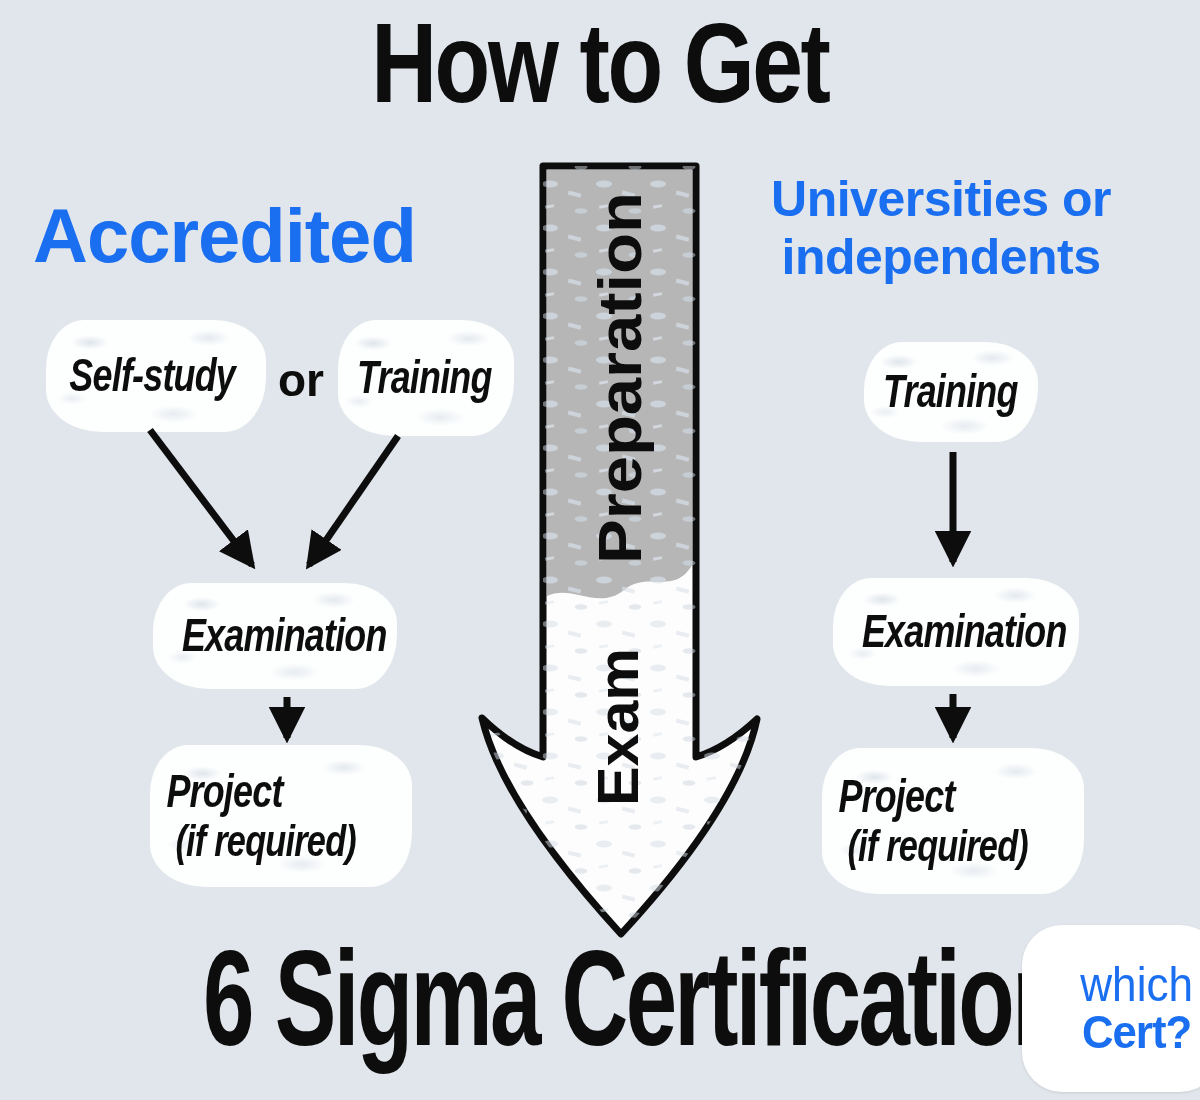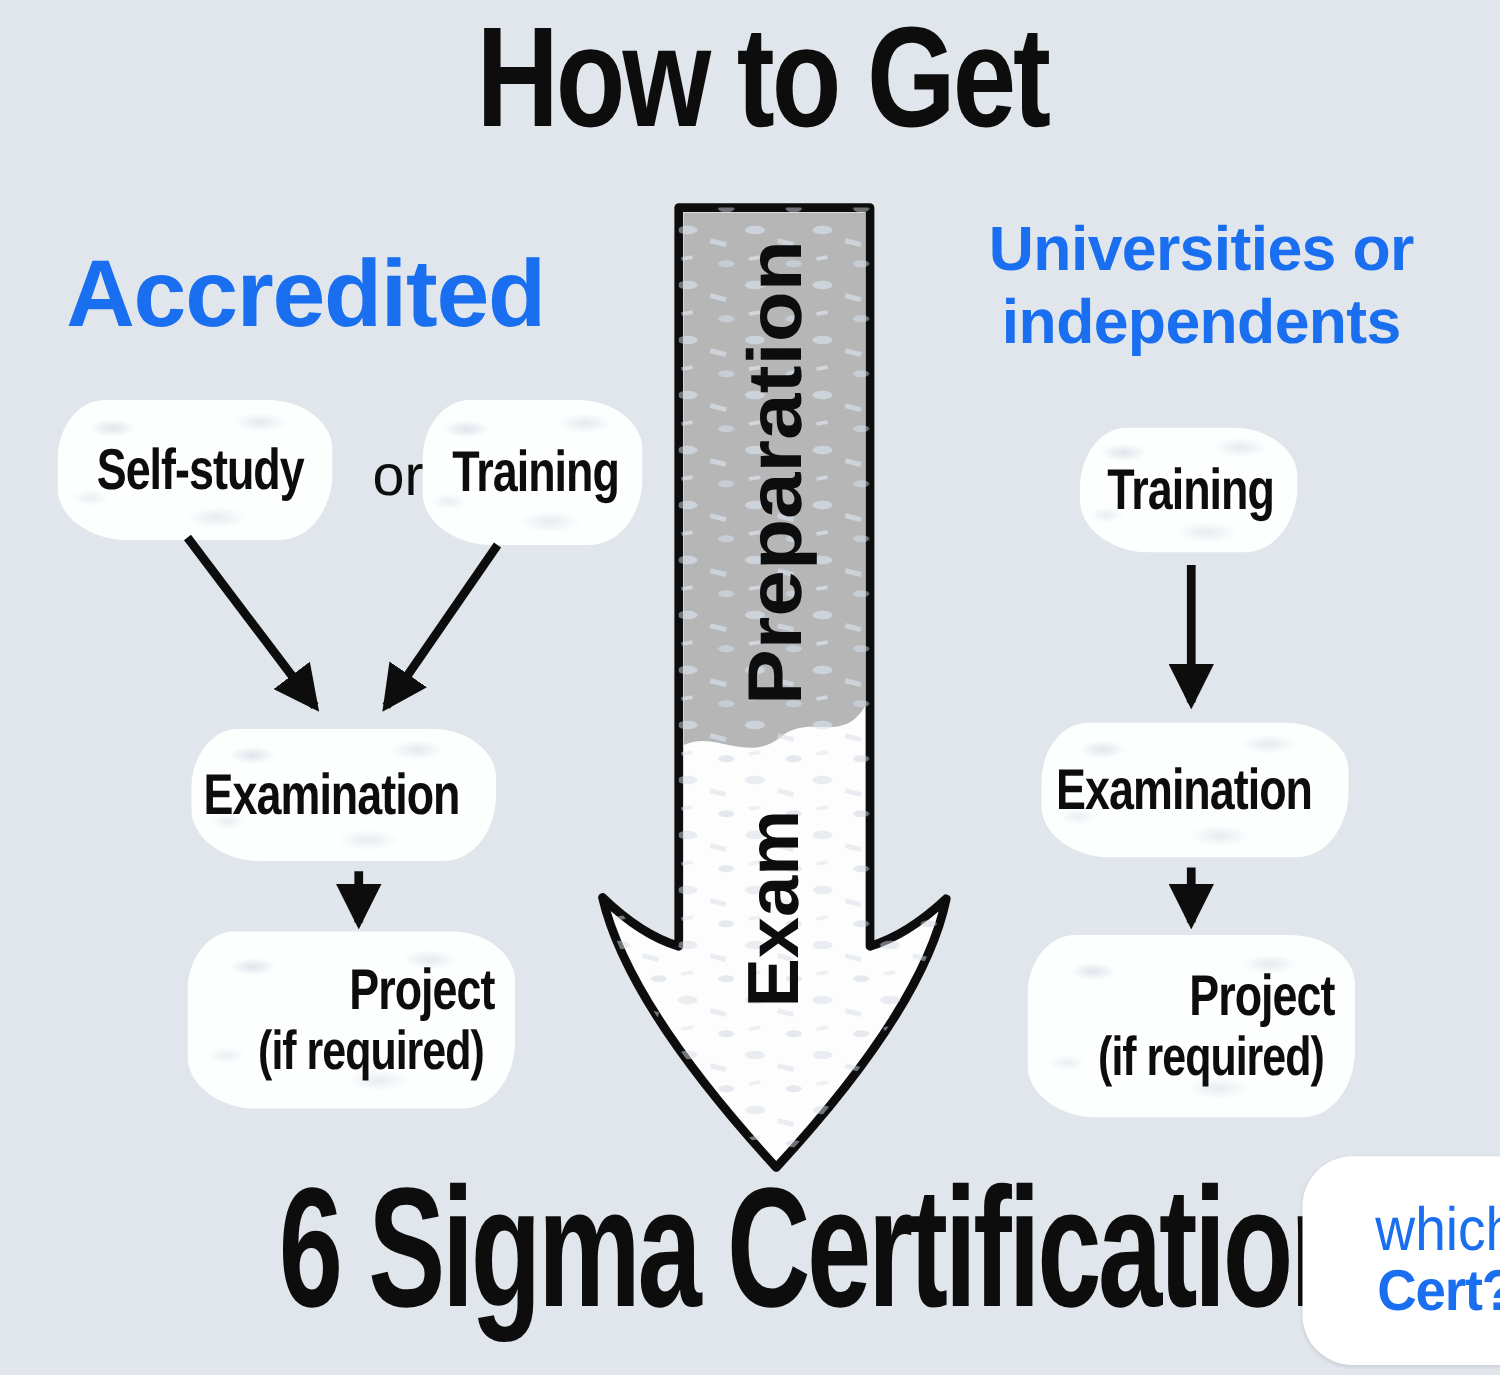--- a/index.html
+++ b/index.html
@@ -8,21 +8,21 @@
     font-family: "Liberation Sans", sans-serif;
     color: #0d0d0d;
   }
   .canvas {
     position: relative;
     width: 1200px;
     height: 1100px;
     background: #e1e6ec;
     overflow: hidden;
   }
-  .abs { position: absolute; margin-left: 20px; }
+  .abs { position: absolute; }
 
   
   .title-top {
     left: 0; right: 0; top: 6px;
     text-align: center;
     font-size: 114px;
     font-weight: 700;
     line-height: 1.0;
     white-space: nowrap;
   }
@@ -61,39 +61,40 @@
     position: absolute;
     background-color: #fdfefe;
     background-image:
       radial-gradient(26px 10px at 20% 20%, rgba(198,209,221,.55), rgba(198,209,221,0) 72%),
       radial-gradient(30px 11px at 74% 16%, rgba(198,209,221,.45), rgba(198,209,221,0) 72%),
       radial-gradient(34px 12px at 58% 84%, rgba(198,209,221,.40), rgba(198,209,221,0) 72%),
       radial-gradient(20px 9px  at 12% 70%, rgba(198,209,221,.35), rgba(198,209,221,0) 72%);
     border-radius: 38px 52px 42px 56px / 48px 40px 54px 42px;
     display: flex;
     flex-direction: column;
-    align-items: flex-end;
+    align-items: flex-start;
     justify-content: center;
+    font-style: italic;
   }
   .blob-label {
     display: block;
     font-weight: 700;
     white-space: nowrap;
     transform: scaleX(.78);
     transform-origin: center;
     letter-spacing: -1px;
     line-height: 1.08;
     text-align: center;
   }
   .fs46 { font-size: 46px; }
   .fs44 { font-size: 44px; }
 
   .or-word {
     font-size: 46px;
-    font-weight: 400;
+    font-weight: 700;
     white-space: nowrap;
   }
 
   
   .overlay {
     position: absolute;
     left: 0; top: 0;
     width: 1200px; height: 1100px;
     pointer-events: none;
   }

